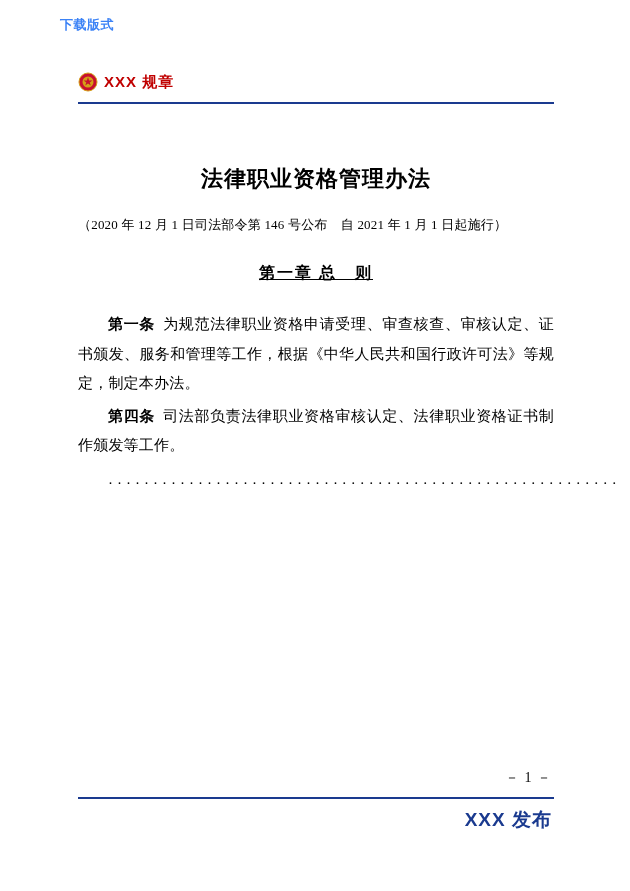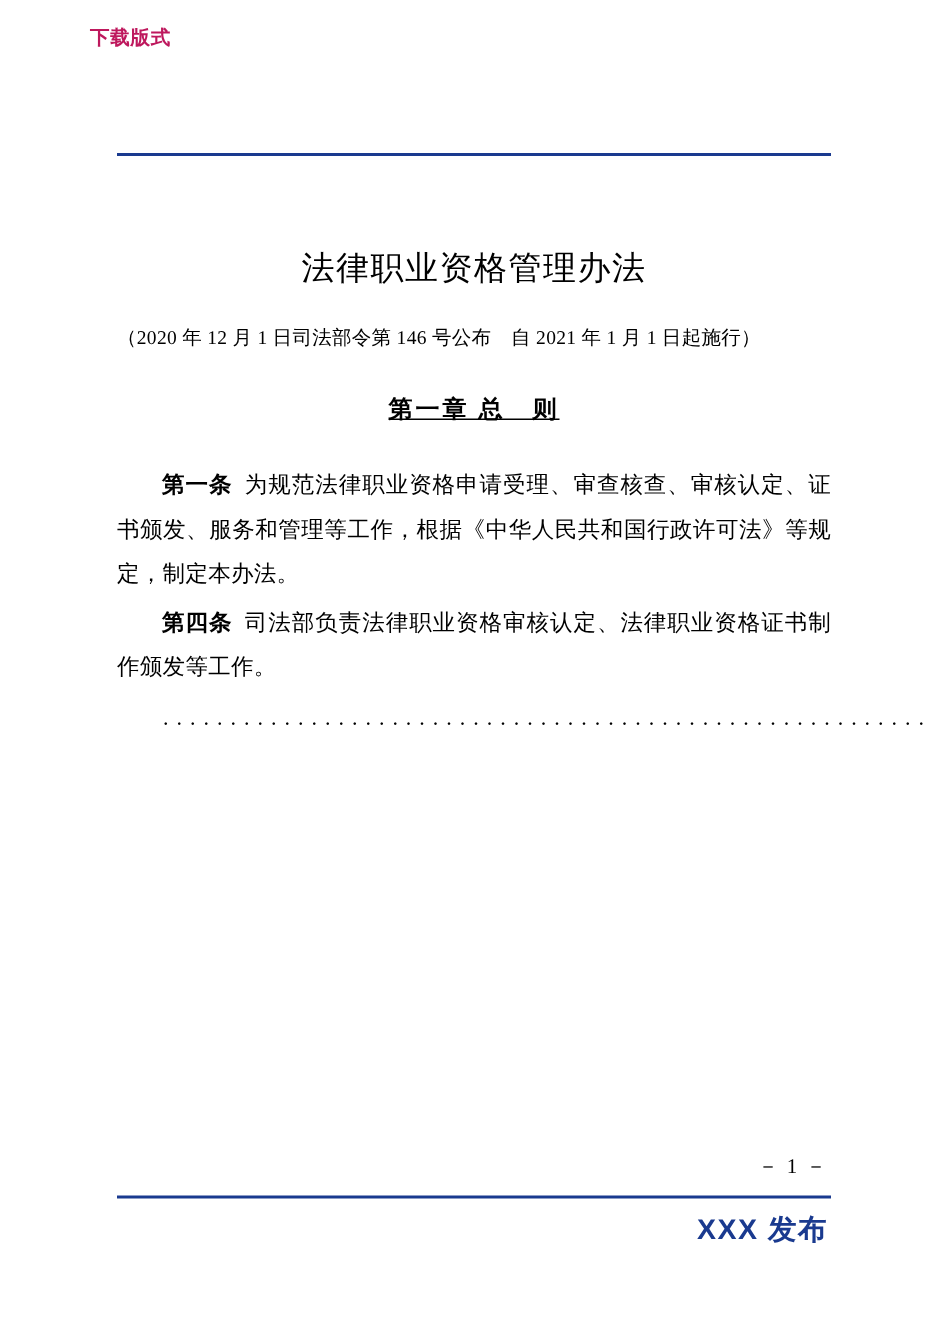--- a/index.html
+++ b/index.html
@@ -22,21 +22,21 @@
   }
 
   
   .download-label {
     position: absolute;
     top: 16px;
     left: 60px;
     font-size: 13px;
     font-weight: bold;
     letter-spacing: 0.5px;
-    color: #be185d;
+    color: #3b82f6;
   }
 
   
   .doc-header {
     position: absolute;
     top: 68px;
     left: 78px;
     width: 476px;
     height: 36px;
   }
@@ -71,21 +71,21 @@
   
   .doc-body {
     position: absolute;
     top: 150px;
     left: 78px;
     width: 476px;
   }
   .doc-title {
     text-align: center;
     font-size: 22px;
-    font-weight: normal;
+    font-weight: bold;
     letter-spacing: 1px;
     margin: 14px 0 18px 0;
     font-family: "Liberation Serif", serif;
   }
   .doc-subtitle {
     font-size: 13px;
     line-height: 1.95;
     text-align: justify;
     text-align-last: left;
     margin: 0 0 26px 0;
@@ -147,20 +147,30 @@
   }
 </style>
 </head>
 <body>
 
 <div class="page">
 
   <div class="download-label">下载版式</div>
 
   <div class="doc-header">
+    <div class="header-inner">
+      <span class="emblem">
+        <svg width="20" height="20" viewBox="0 0 20 20">
+          <circle cx="10" cy="10" r="9" fill="#c8102e" stroke="#d4a017" stroke-width="1"></circle>
+          <circle cx="10" cy="10" r="5.5" fill="#d4a017"></circle>
+          <path d="M10 5.2 L11.1 8.4 L14.4 8.4 L11.7 10.4 L12.8 13.6 L10 11.6 L7.2 13.6 L8.3 10.4 L5.6 8.4 L8.9 8.4 Z" fill="#c8102e"></path>
+        </svg>
+      </span>
+      <span class="header-title">XXX 规章</span>
+    </div>
     <div class="header-rule"></div>
   </div>
 
   <div class="doc-body">
 
     <div class="doc-title">法律职业资格管理办法</div>
 
     <div class="doc-subtitle">（2020 年 12 月 1 日司法部令第 146 号公布　自 2021 年 1 月 1 日起施行）</div>
 
     <div class="chapter-title">第一章 总　则</div>

